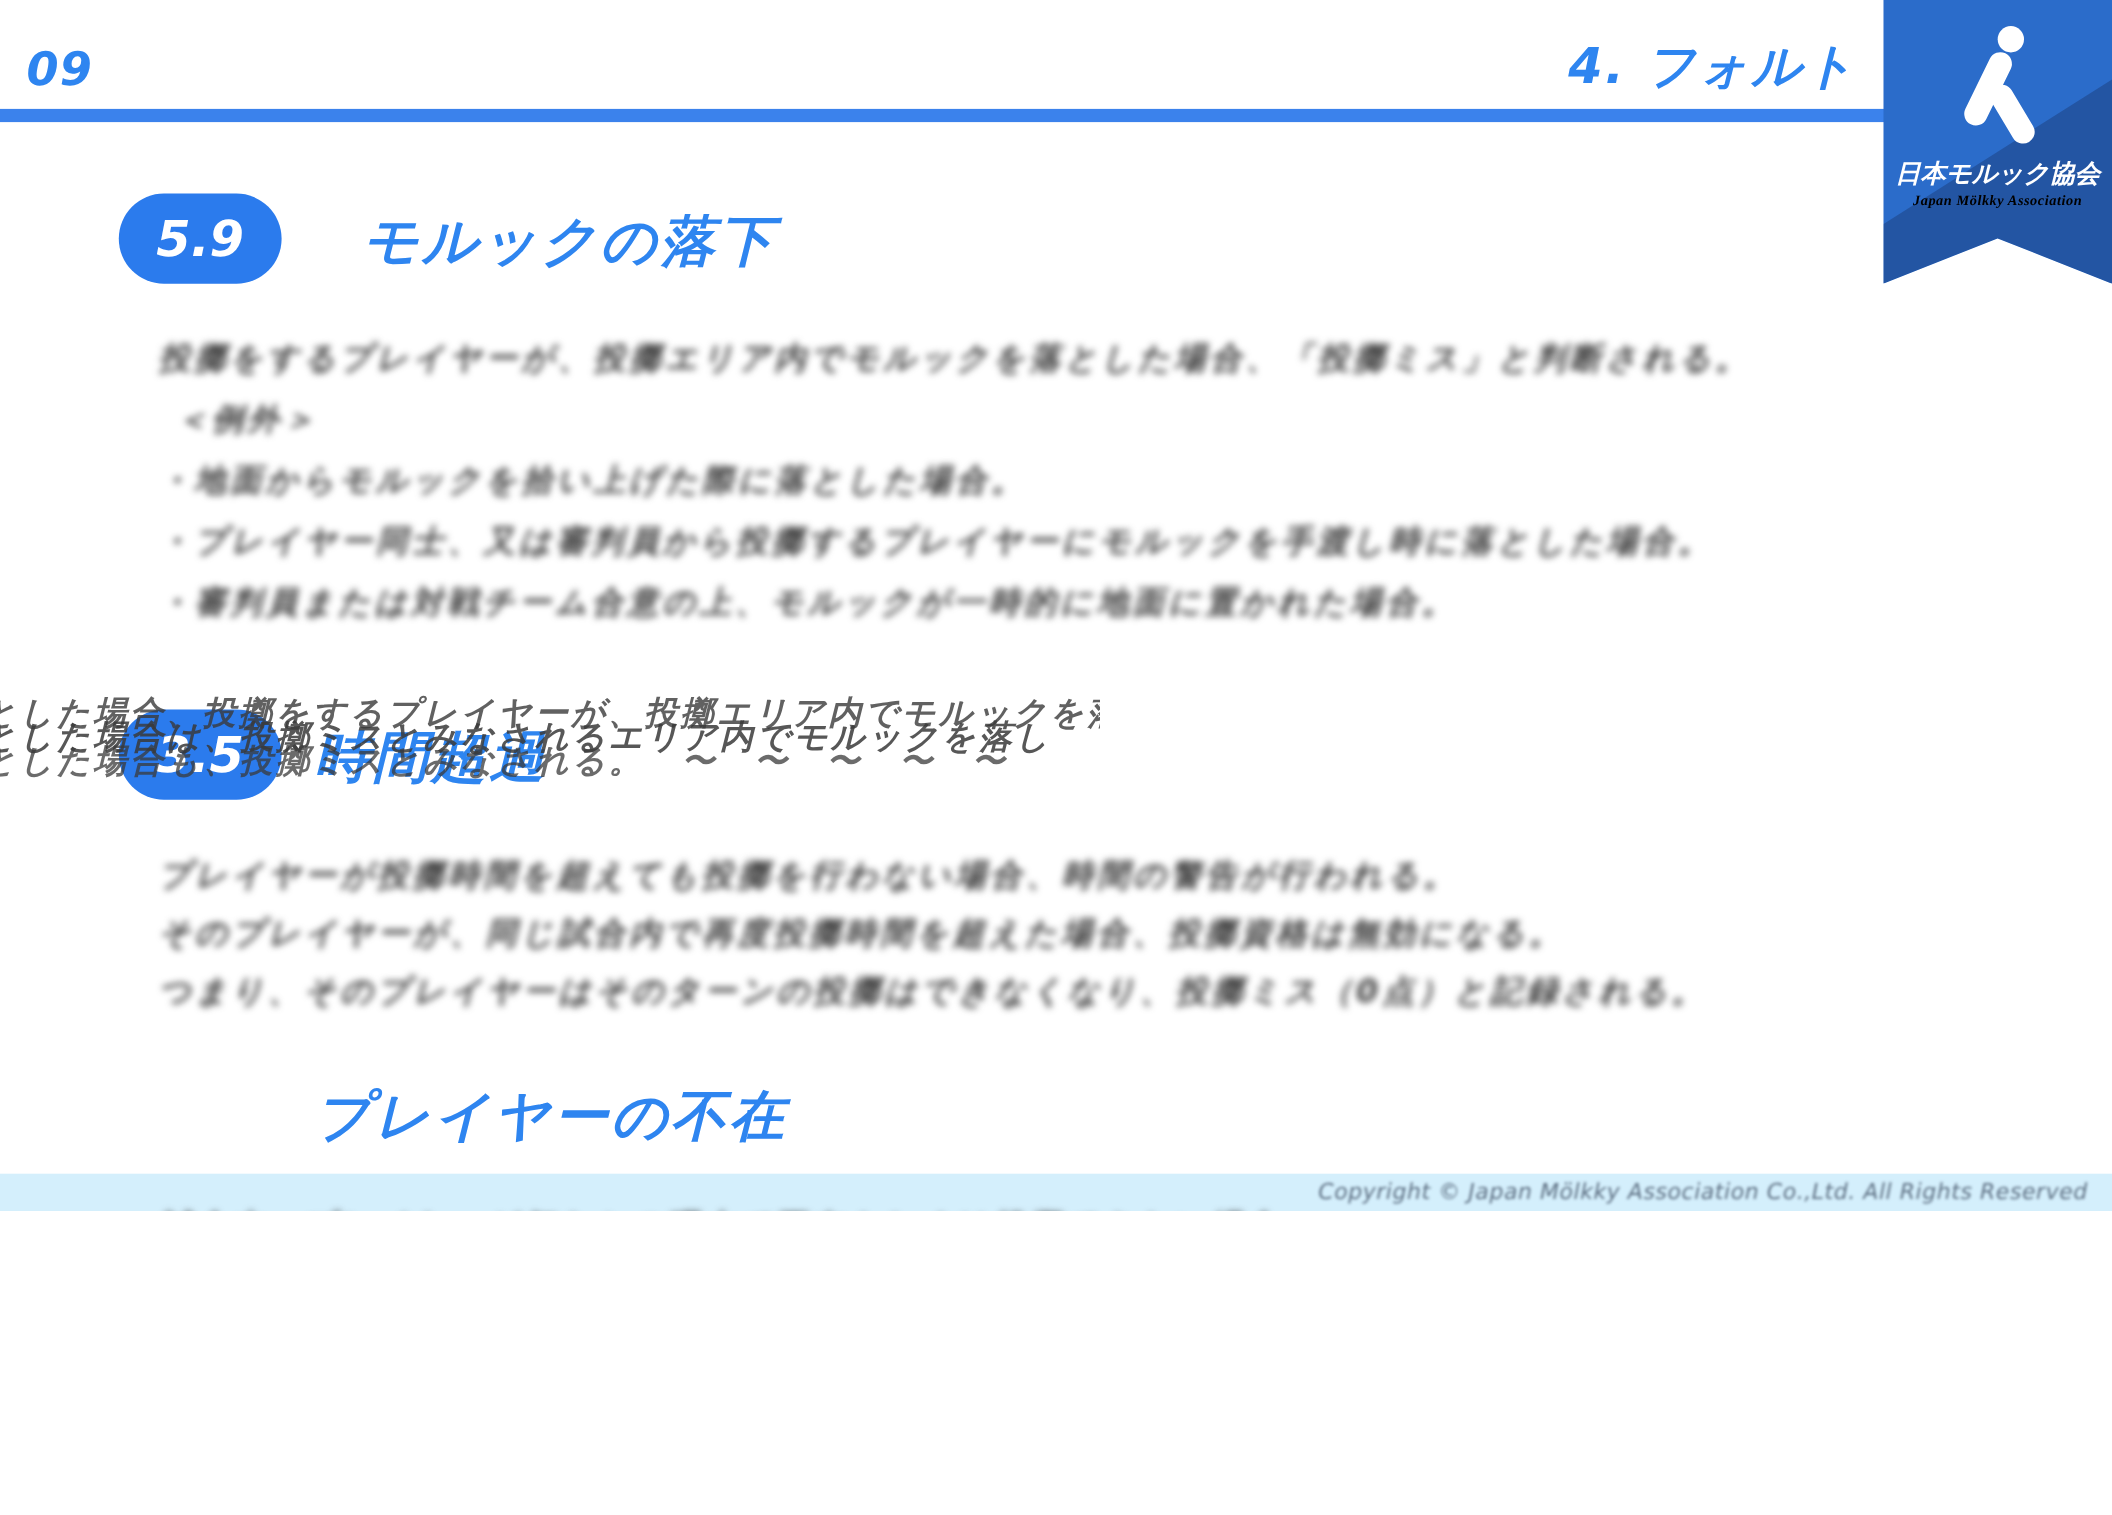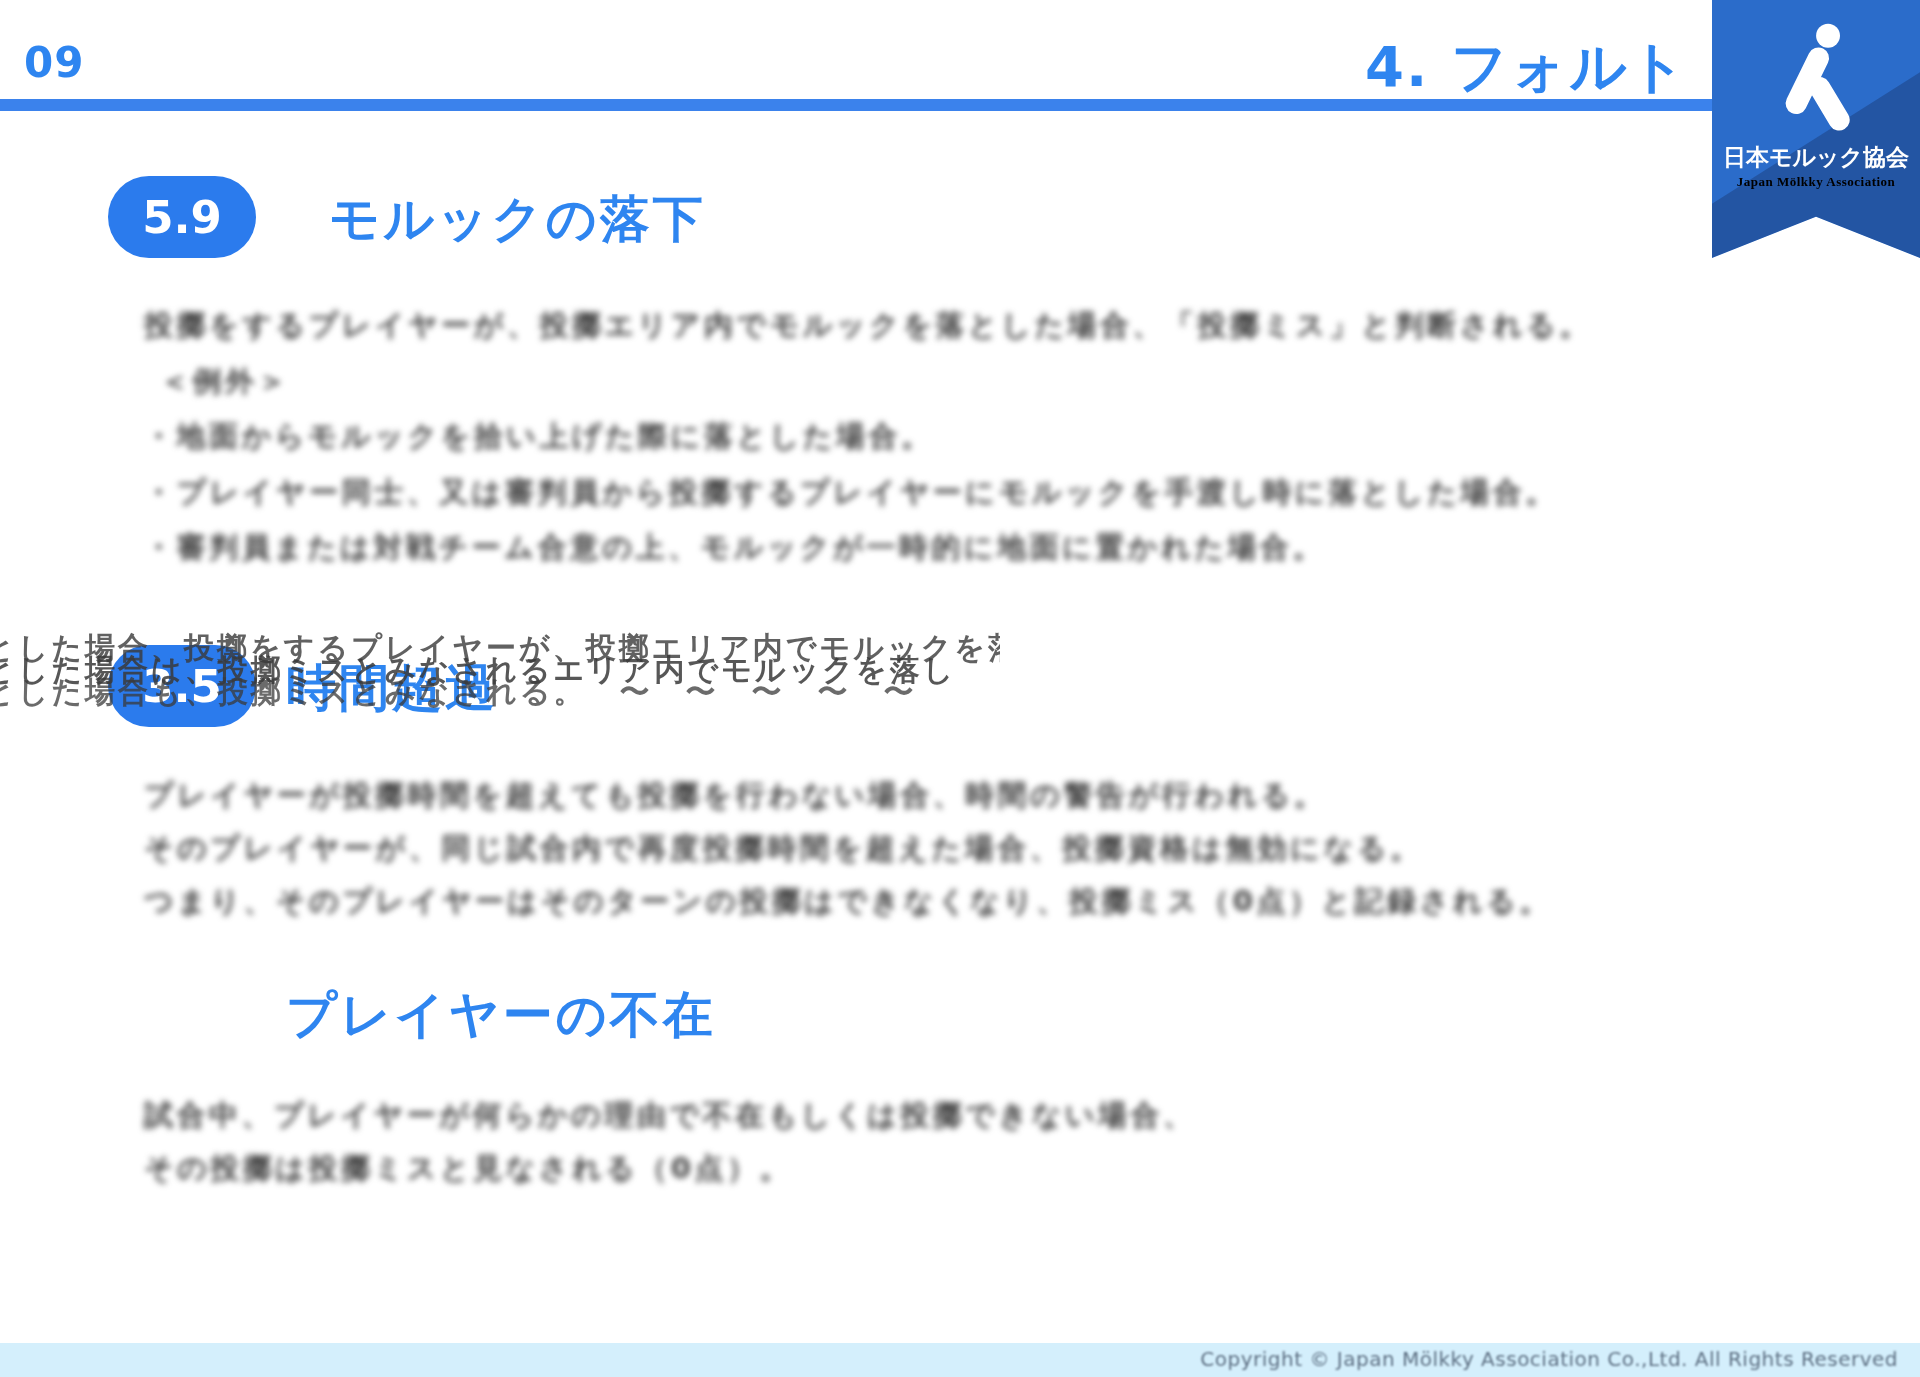--- a/index.html
+++ b/index.html
@@ -1,30 +1,31 @@
 <!DOCTYPE html>
 <html><head>
 <meta charset="utf-8">
 <style>
   html,body{margin:0;padding:0;background:#ffffff;}
   #page{
     position:relative;
-    width:1920px;height:1377px;
+    width:1920px;height:1101px;
     overflow:hidden;
     background:#ffffff;
     font-family:"DejaVu Sans","Liberation Sans",sans-serif;
+    font-style:italic;
   }
   
   .page-number{
     position:absolute;left:24px;top:38px;
     font-size:42px;font-weight:bold;color:#2e85f0;letter-spacing:1px;
   }
   .chapter-title{
     position:absolute;right:232px;top:30px;
-    font-size:56px;font-weight:bold;color:#2e85f0;letter-spacing:2px;
+    font-size:45px;font-weight:bold;color:#2e85f0;letter-spacing:2px;
   }
   .header-rule{
     position:absolute;left:0;top:99px;width:100%;height:12px;
     background:#3b82ec;
   }
   
   .ribbon{
     position:absolute;right:0;top:0;width:208px;height:258px;
     background:#2b6cca;
     clip-path:polygon(0 0,100% 0,100% 100%,50% 84%,0 100%);

